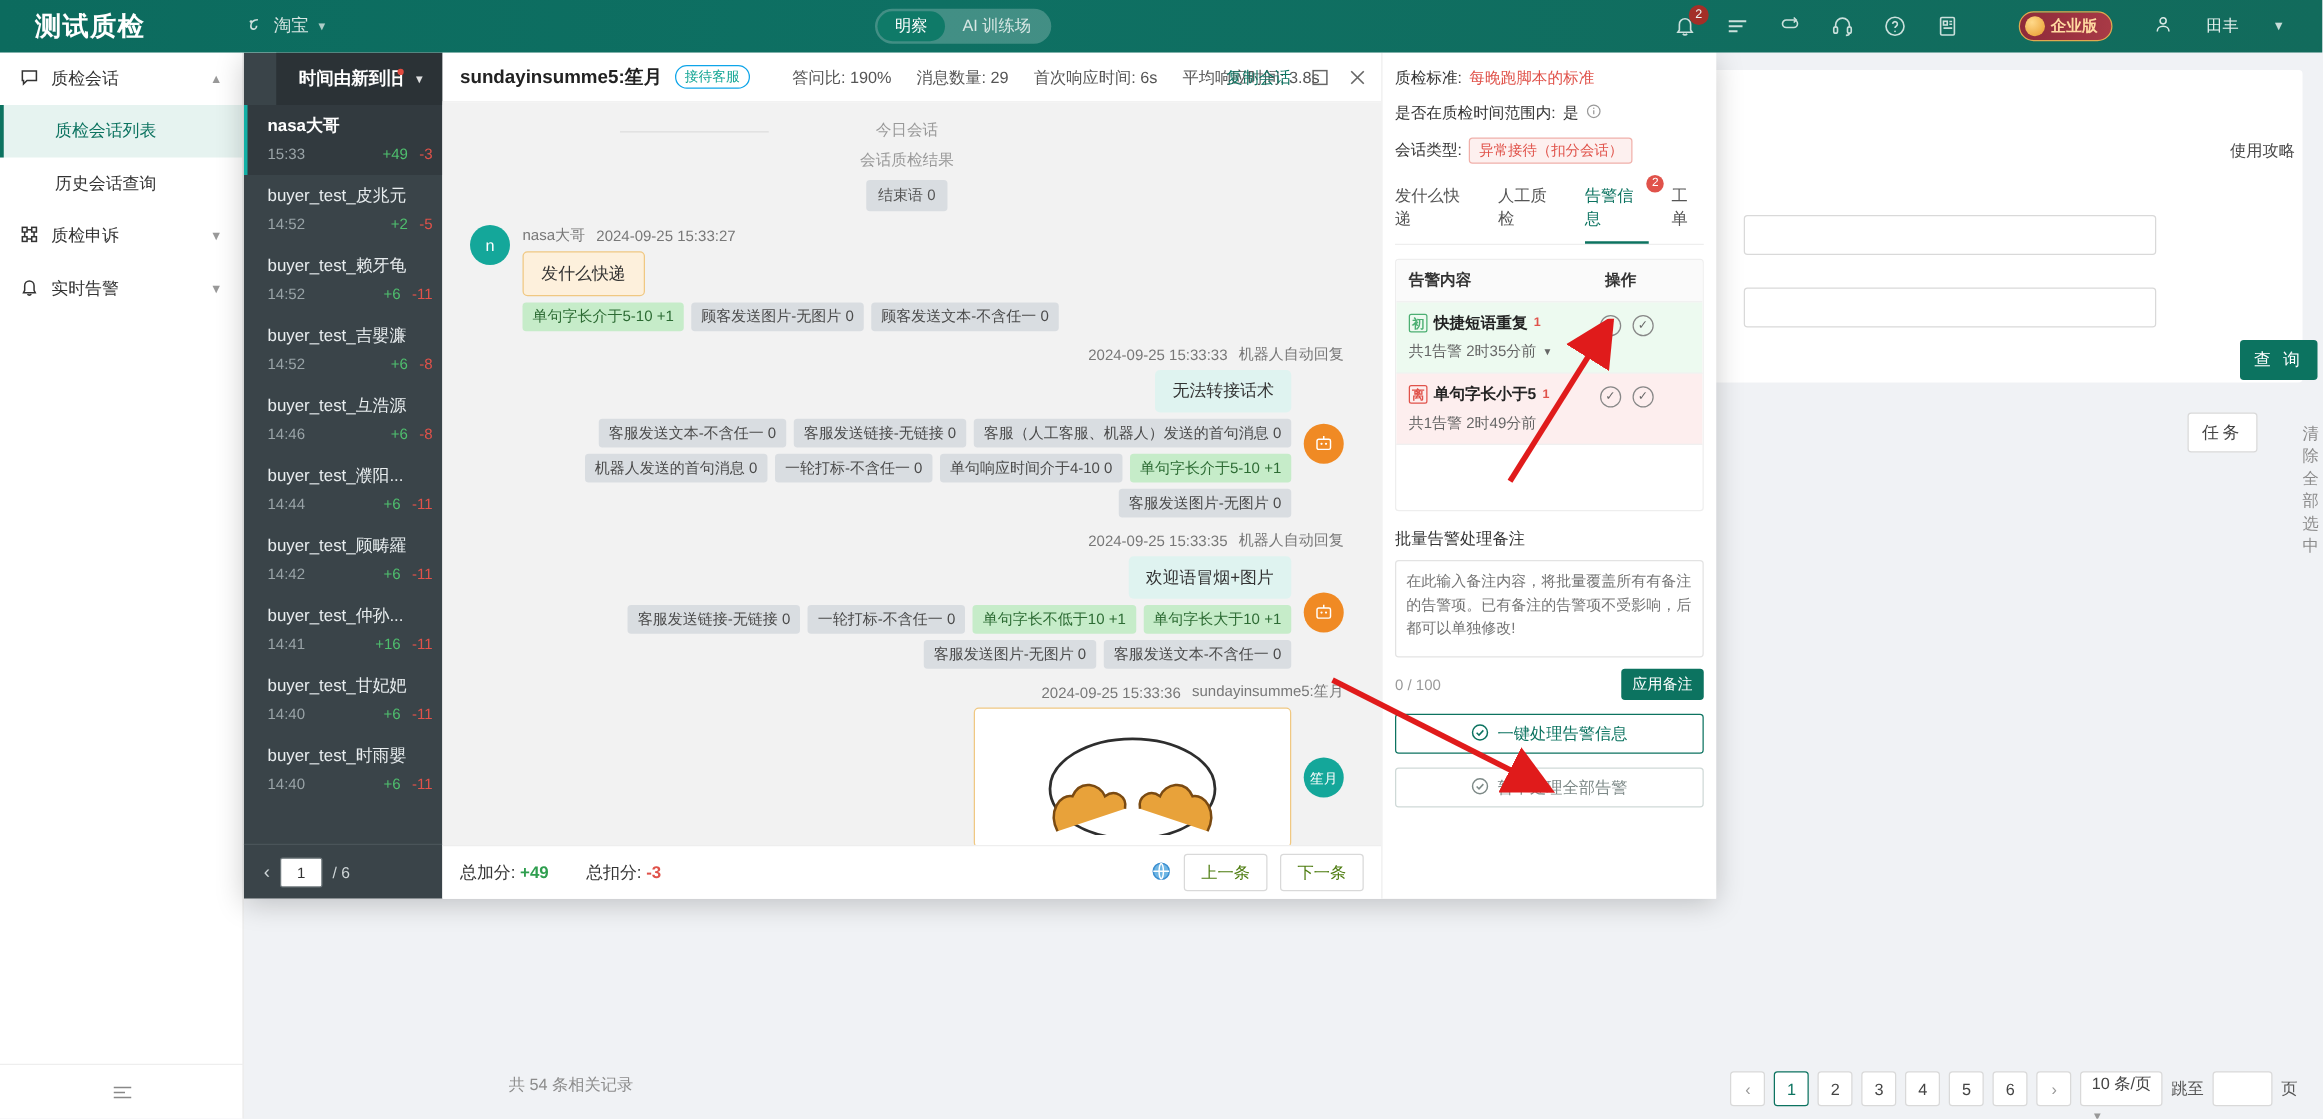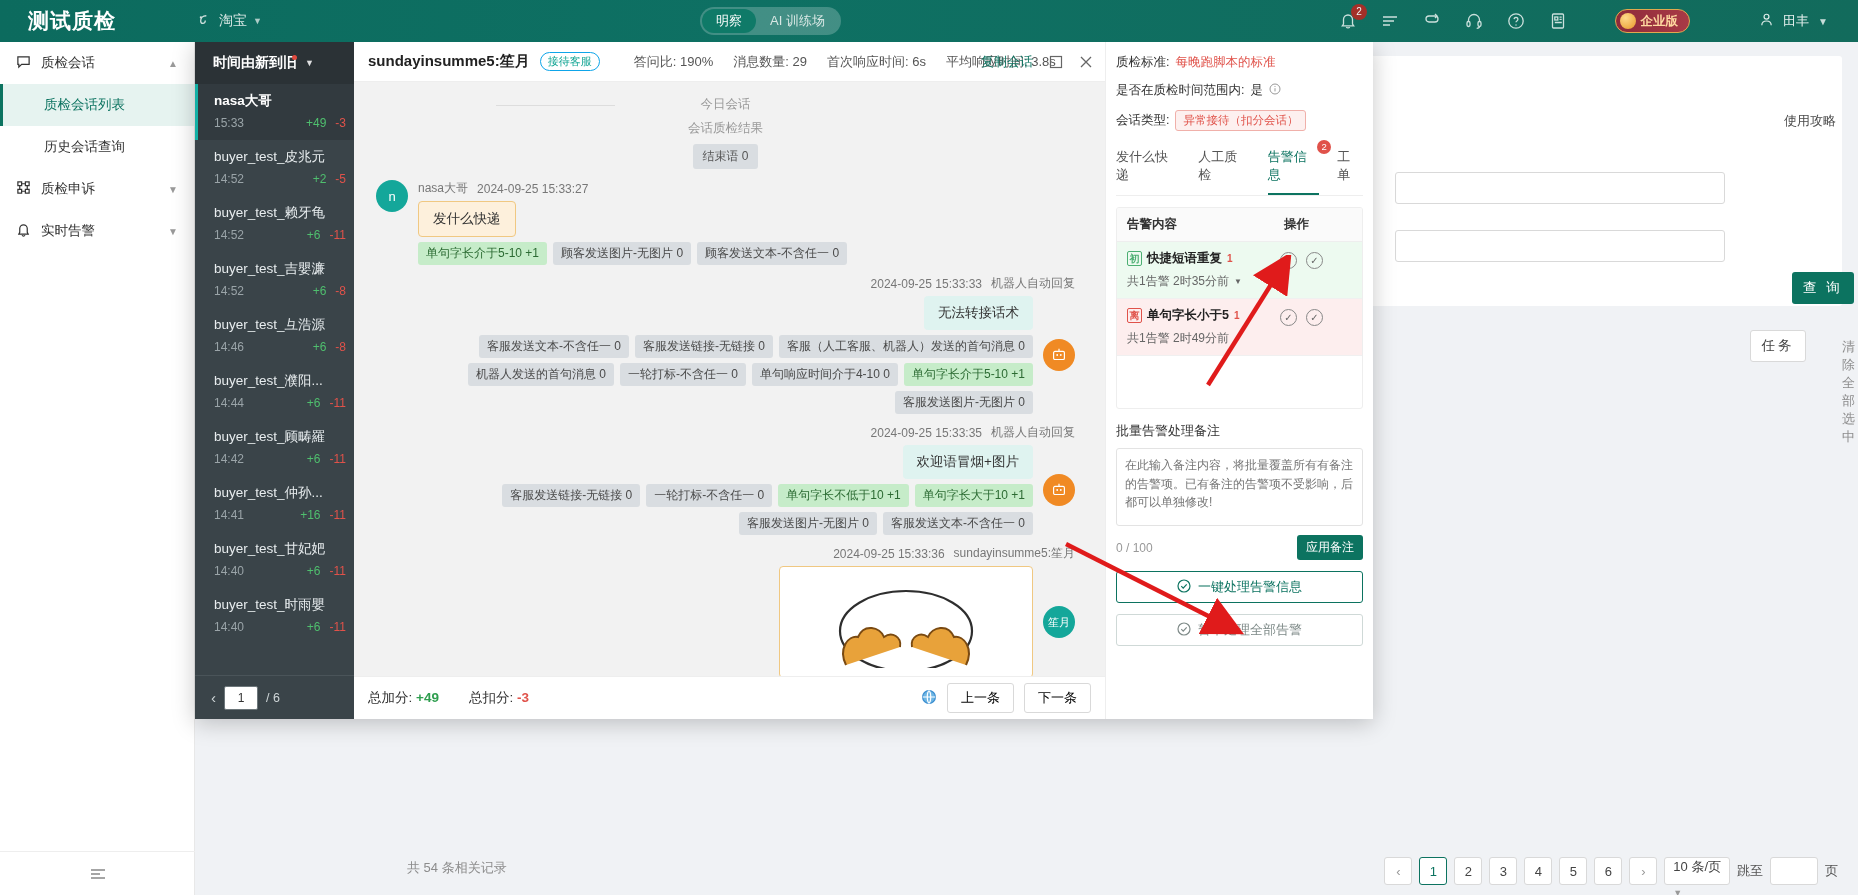--- a/index.html
+++ b/index.html
@@ -37,21 +37,21 @@
     position:absolute; top:-7px; right:-9px; min-width:16px; height:16px; padding:0 3px;
     background:#b02a24; color:#fff; border-radius:8px; font-size:10px; line-height:16px; text-align:center;
   }
   .ent-badge {
     position:absolute; right:168px; top:9px; height:24px; display:flex; align-items:center; gap:5px;
     background: linear-gradient(90deg,#8e2a3a,#a83a46); border:1px solid #e0a94e; border-radius:12px;
     padding: 0 11px 0 4px; color:#ffd9a0; font-size:12.5px; font-weight:700;
   }
   .ent-badge .dot { width:16px;height:16px;border-radius:50%;background:radial-gradient(circle at 35% 30%,#ffd98a,#e89a2a); display:inline-block; position:relative;}
   .user-box {
-    position:absolute; right:20px; top:8px; height:26px; display:flex; align-items:center; gap:9px;
+    position:absolute; right:20px; top:8px; height:26px; display:flex; align-items:center; gap:27px;
     color:#e7f1ef; font-size:13px; padding:0 10px;
   }
   .user-box .caret { font-size:10px; opacity:.85; }
 
   
   .sidebar {
     position:absolute; left:0; top:42px; width:195px; height:853px;
     background:#fff; border-right:1px solid #e8e8e8; z-index:10;
   }
   .side-item {
@@ -96,21 +96,21 @@
 
   
   .modal {
     position:absolute; left:195px; top:42px; width:1178px; height:677px;
     background:#fff; box-shadow:0 4px 22px rgba(0,0,0,.22); z-index:30; overflow:hidden;
   }
   
   .conv-col { position:absolute; left:0; top:0; width:159px; height:677px; background:#3a4449; }
   .conv-sort {
     height:42px; background:#2b3236; color:#fff; display:flex; align-items:center;
-    padding-left:18px; font-size:14px; font-weight:700; position:relative;
+    padding-left:18px; font-size:14px; font-weight:700; position:relative;margin-left:26px;
   }
   .conv-sort .reddot { width:5px;height:5px;border-radius:50%;background:#e04a3f; position:absolute; top:13px; left:97px;}
   .conv-sort .caret { font-size:9px; margin-left:8px; font-weight:400; opacity:.85;}
   .conv-scroll { position:absolute; top:42px; left:0; right:0; bottom:44px; overflow:hidden;}
   .conv-item { height:56px; padding:8px 8px 0 19px; position:relative; cursor:pointer; color:#cfd6d8;}
   .conv-item.active { background:#323a3f; }
   .conv-item.active:before { content:""; position:absolute; left:0; top:0; bottom:0; width:3px; background:#13b0a5;}
   .conv-item .nm { font-size:13.5px; color:#e8edef; white-space:nowrap; overflow:hidden; }
   .conv-item.active .nm { font-weight:700; color:#fff;}
   .conv-item .meta { margin-top:6px; display:flex; align-items:center; font-size:12px; color:#9aa4a8;}
@@ -161,21 +161,21 @@
   .msg.right .hdr { display:flex; justify-content:flex-end; align-items:center; gap:9px; font-size:12px; color:#777; margin-bottom:4px;}
   .msg.right .row { display:flex; justify-content:flex-end; align-items:center; gap:10px;}
   .chat-foot {
     position:absolute; bottom:0; left:0; right:0; height:43px; border-top:1px solid #eee;
     display:flex; align-items:center; padding:0 14px; gap:30px; font-size:13.5px; background:#fff;
   }
   .score-add b { color:#2f9e4f; }
   .score-sub b { color:#e0524a; }
   .chat-foot .right { margin-left:auto; display:flex; align-items:center; gap:10px;}
   .btn-sm { border:1px solid #d9d9d9; border-radius:3px; height:30px; padding:0 13px; display:flex;
-            align-items:center; font-size:13px; color:#000000; background:#fff; cursor:pointer;}
+            align-items:center; font-size:13px; color:#4d7c0f; background:#fff; cursor:pointer;}
 
   
   .detail-col { position:absolute; right:0; top:0; width:268px; height:677px; background:#fff; border-left:1px solid #eee; padding:12px 10px 0 10px;}
   .kv { font-size:12.5px; color:#333; margin-bottom:11px; display:flex; align-items:center; gap:6px; flex-wrap:wrap;}
   .kv .val-red { color:#e0524a; }
   .chip-red { border:1px solid #f0b0aa; background:#fdf0ef; color:#e0524a; font-size:11.5px; border-radius:3px; padding:2px 7px;}
   .tabs { display:flex; gap:18px; border-bottom:1px solid #eee; margin-top:2px;}
   .tab { font-size:13px; color:#555; padding:6px 0 9px 0; cursor:pointer; position:relative;}
   .tab.active { color:#0c7360; border-bottom:2px solid #0c7360; }
   .tab .sup { position:absolute; top:-2px; right:-12px; background:#e0524a; color:#fff; border-radius:7px;

